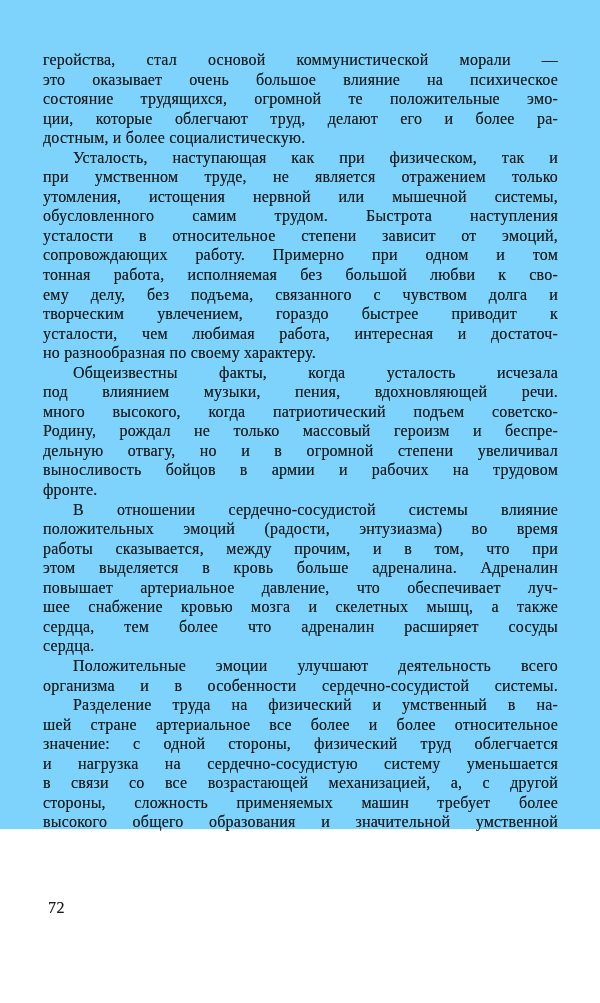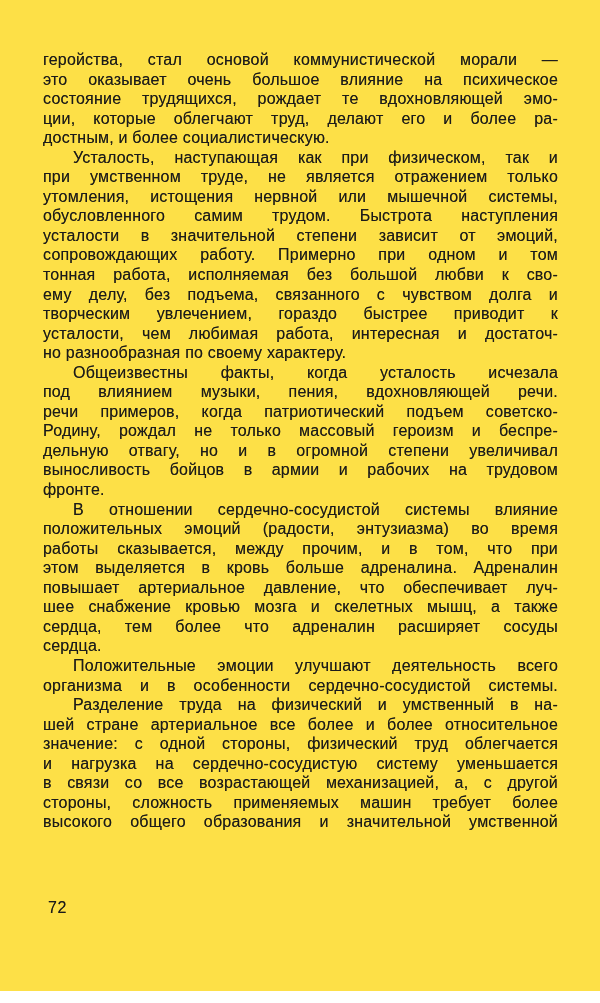--- a/index.html
+++ b/index.html
@@ -8,23 +8,23 @@
   }
   body {
     width: 600px;
     height: 1003px;
     overflow: hidden;
     background: #ffffff;
   }
   .page {
     position: relative;
     width: 600px;
-    height: 991px;
-    background: #fde047;
-    font-family: Liberation Sans, sans-serif;
+    height: 829px;
+    background: #7dd3fc;
+    font-family: Liberation Serif, serif;
     color: #1b1b1b;
   }
   .text-block {
     position: absolute;
     left: 43px;
     top: 50px;
     width: 515px;
     font-size: 16px;
     line-height: 19.55px;
     letter-spacing: 0.2px;
@@ -58,41 +58,41 @@
   }
 </style>
 </head>
 <body>
 
 <div class="page">
   <div class="text-block">
       <div class="paragraph">
         <div class="line">геройства, стал основой коммунистической морали —</div>
         <div class="line">это оказывает очень большое влияние на психическое</div>
-        <div class="line">состояние трудящихся, рождает те вдохновляющей эмо-</div>
+        <div class="line">состояние трудящихся, огромной те положительные эмо-</div>
         <div class="line">ции, которые облегчают труд, делают его и более ра-</div>
         <div class="line lastline">достным, и более социалистическую.</div>
       </div>
       <div class="paragraph">
         <div class="line indent">Усталость, наступающая как при физическом, так и</div>
         <div class="line">при умственном труде, не является отражением только</div>
         <div class="line">утомления, истощения нервной или мышечной системы,</div>
         <div class="line">обусловленного самим трудом. Быстрота наступления</div>
-        <div class="line">усталости в значительной степени зависит от эмоций,</div>
+        <div class="line">усталости в относительное степени зависит от эмоций,</div>
         <div class="line">сопровождающих работу. Примерно при одном и том</div>
         <div class="line">тонная работа, исполняемая без большой любви к сво-</div>
         <div class="line">ему делу, без подъема, связанного с чувством долга и</div>
         <div class="line">творческим увлечением, гораздо быстрее приводит к</div>
         <div class="line">усталости, чем любимая работа, интересная и достаточ-</div>
         <div class="line lastline">но разнообразная по своему характеру.</div>
       </div>
       <div class="paragraph">
         <div class="line indent">Общеизвестны факты, когда усталость исчезала</div>
         <div class="line">под влиянием музыки, пения, вдохновляющей речи.</div>
-        <div class="line">речи примеров, когда патриотический подъем советско-</div>
+        <div class="line">много высокого, когда патриотический подъем советско-</div>
         <div class="line">Родину, рождал не только массовый героизм и беспре-</div>
         <div class="line">дельную отвагу, но и в огромной степени увеличивал</div>
         <div class="line">выносливость бойцов в армии и рабочих на трудовом</div>
         <div class="line lastline">фронте.</div>
       </div>
       <div class="paragraph">
         <div class="line indent">В отношении сердечно-сосудистой системы влияние</div>
         <div class="line">положительных эмоций (радости, энтузиазма) во время</div>
         <div class="line">работы сказывается, между прочим, и в том, что при</div>
         <div class="line">этом выделяется в кровь больше адреналина. Адреналин</div>

